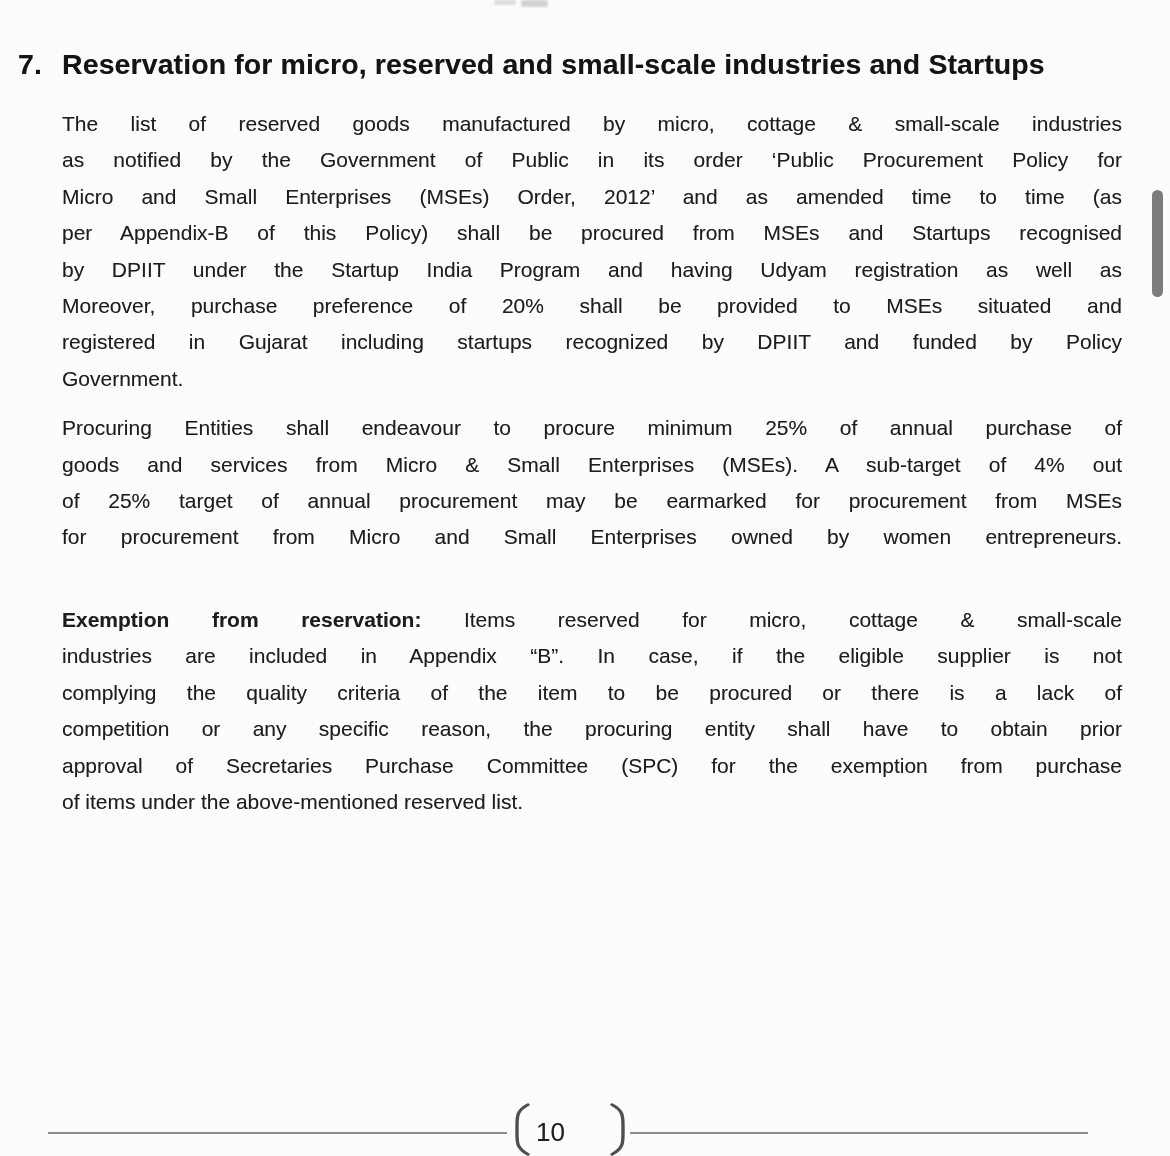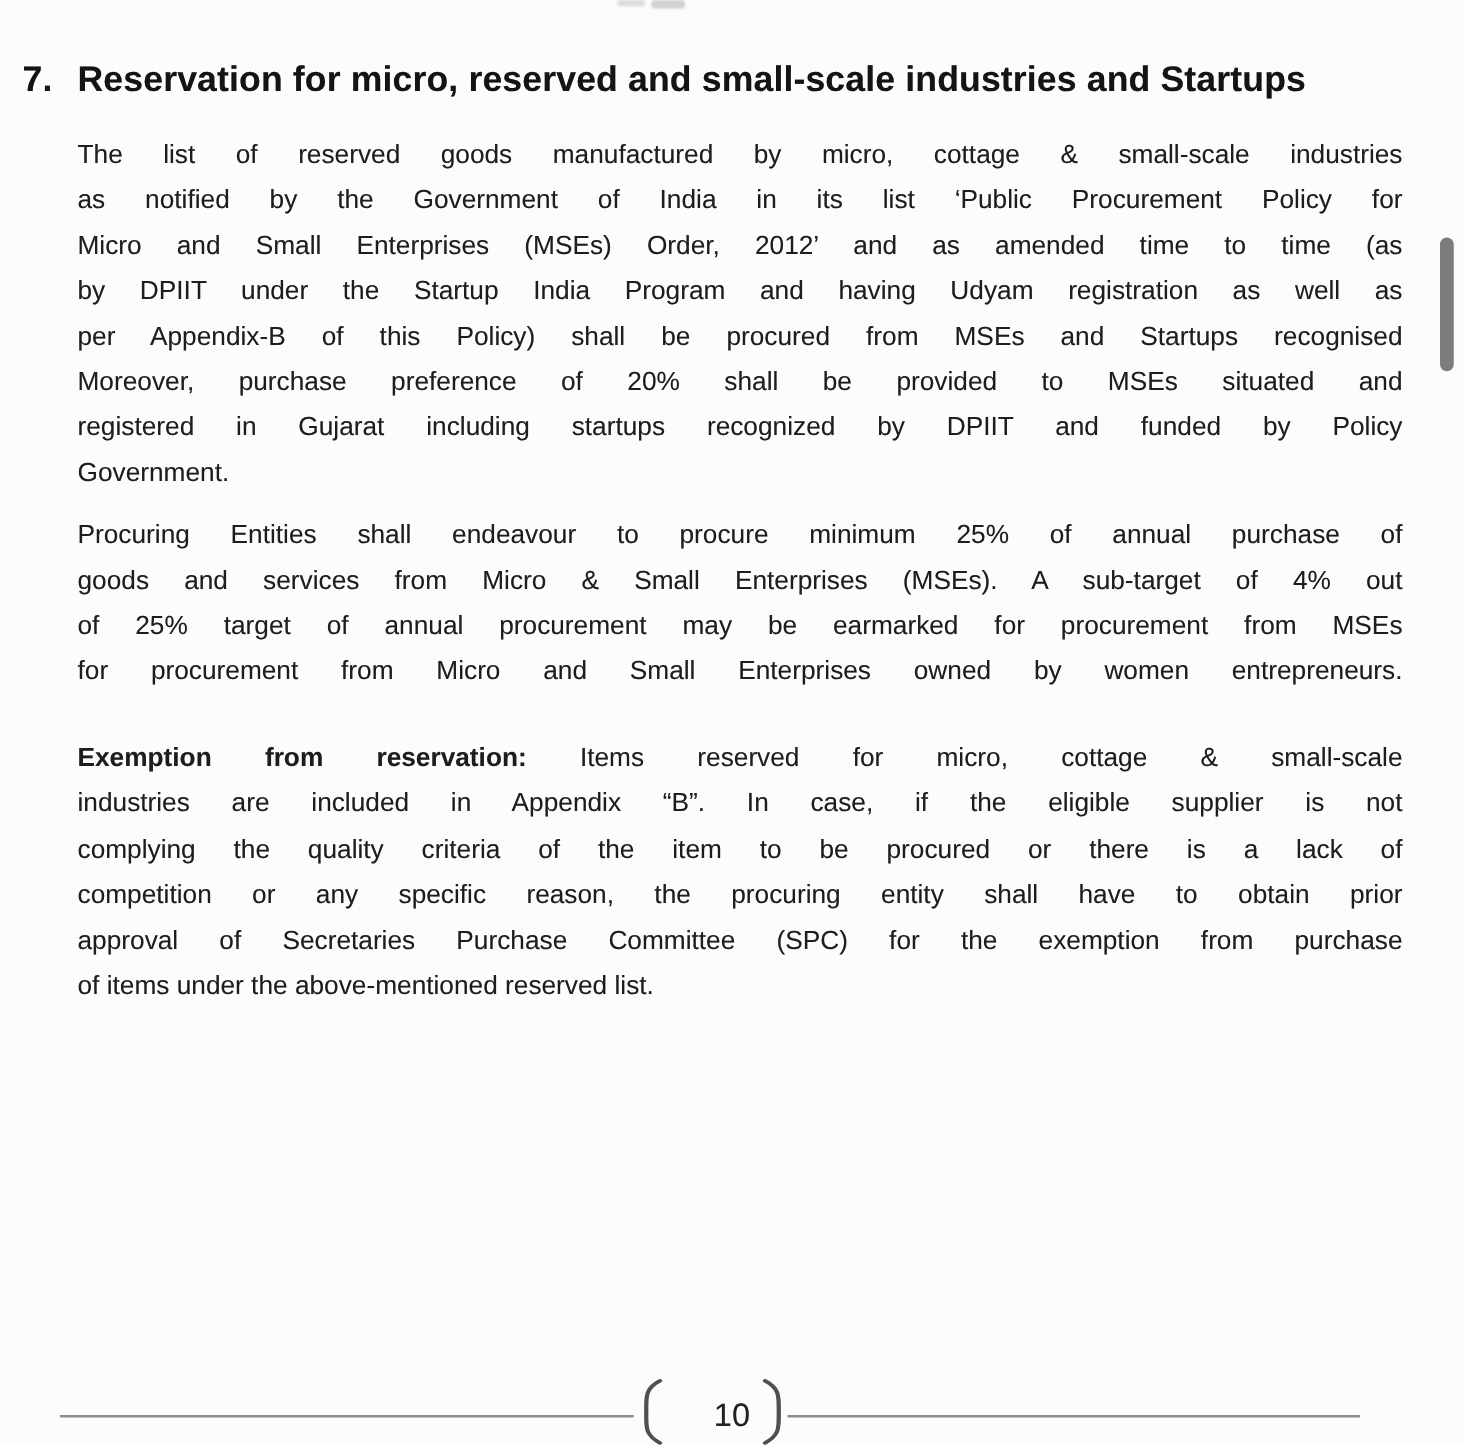--- a/index.html
+++ b/index.html
@@ -47,21 +47,21 @@
     position: absolute;
     left: 62px; top: 106px;
     width: 1060px;
     font-size: 21px;
     line-height: 36.4px;
     color: var(--ink);
     text-shadow: 0 0 0.5px rgba(0,0,0,0.3);
   }
   .para { margin: 0; }
   .para + .para { margin-top: 13px; }
-  .para.para-3 { margin-top: 33px; }
+  .para.para-3 { margin-top: 46px; }
   .line {
     text-align: justify;
     text-align-last: justify;
     text-justify: inter-word;
   }
   .line.last-left { text-align-last: left; }
   .bold-lead { font-weight: 700; }
 
   .scrollbar-thumb {
     position: absolute;
@@ -86,44 +86,44 @@
     width: 20px; height: 53px;
   }
   .footer-bracket.left  { left: 512px; }
   .footer-bracket.right { left: 608px; }
   .footer-bracket svg { display: block; width: 100%; height: 100%; }
 
   .page-number {
     position: absolute;
     left: 536px; top: 1117px;
     width: 64px;
-    text-align: right;
+    text-align: left;
     font-size: 26px;
     color: #222;
     text-shadow: 0 0 0.5px rgba(0,0,0,0.3);
   }
 </style>
 </head>
 <body>
 
 <div class="smudge s1"></div>
 <div class="smudge s2"></div>
 
 <div class="doc-heading">
   <span class="heading-number">7.</span>
   <span class="heading-title">Reservation for micro, reserved and small-scale industries and Startups</span>
 </div>
 
 <div class="doc-body">
     <div class="para para-1">
       <div class="line">The list of reserved goods manufactured by micro, cottage &amp; small-scale industries</div>
-      <div class="line">as notified by the Government of India in its list ‘Public Procurement Policy for</div>
+      <div class="line">as notified by the Government of Public in its order ‘Public Procurement Policy for</div>
       <div class="line">Micro and Small Enterprises (MSEs) Order, 2012’ and as amended time to time (as</div>
+      <div class="line">per Appendix-B of this Policy) shall be procured from MSEs and Startups recognised</div>
       <div class="line">by DPIIT under the Startup India Program and having Udyam registration as well as</div>
-      <div class="line">per Appendix-B of this Policy) shall be procured from MSEs and Startups recognised</div>
       <div class="line">Moreover, purchase preference of 20% shall be provided to MSEs situated and</div>
       <div class="line">registered in Gujarat including startups recognized by DPIIT and funded by Policy</div>
       <div class="line last-left">Government.</div>
     </div>
     <div class="para para-2">
       <div class="line">Procuring Entities shall endeavour to procure minimum 25% of annual purchase of</div>
       <div class="line">goods and services from Micro &amp; Small Enterprises (MSEs). A sub-target of 4% out</div>
       <div class="line">of 25% target of annual procurement may be earmarked for procurement from MSEs</div>
       <div class="line">for procurement from Micro and Small Enterprises owned by women entrepreneurs.</div>
     </div>

